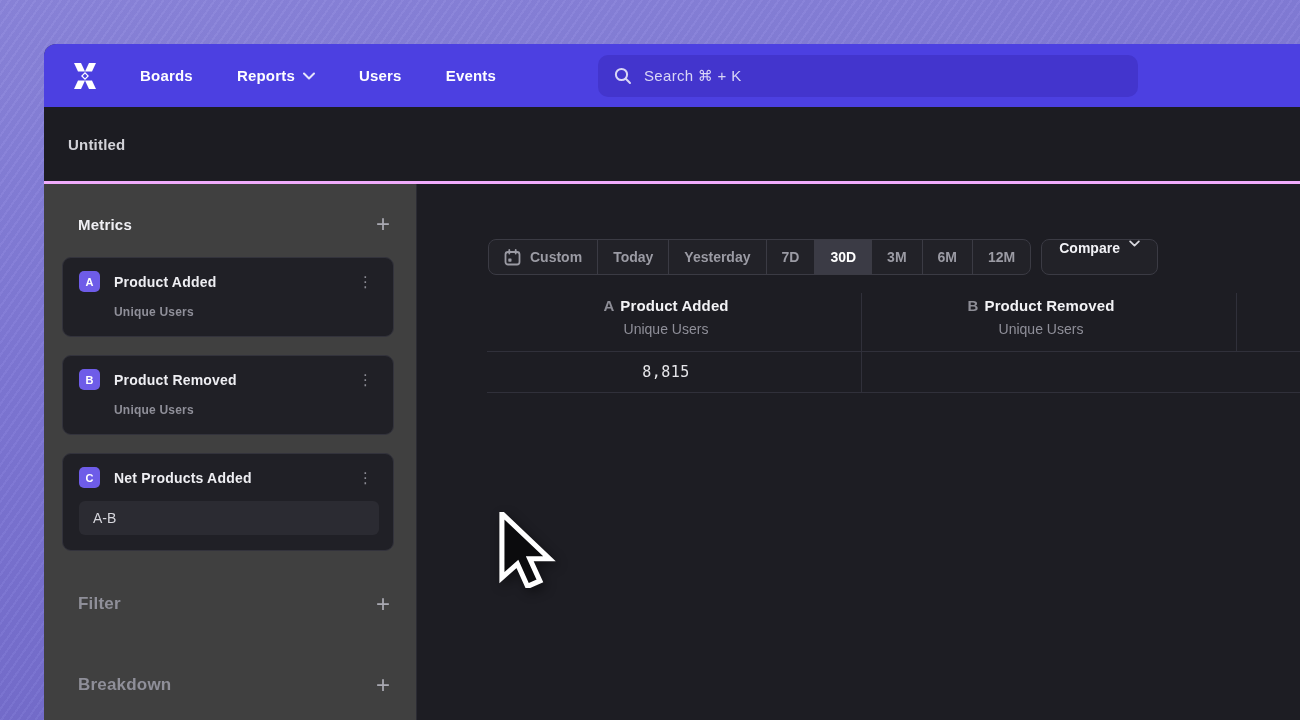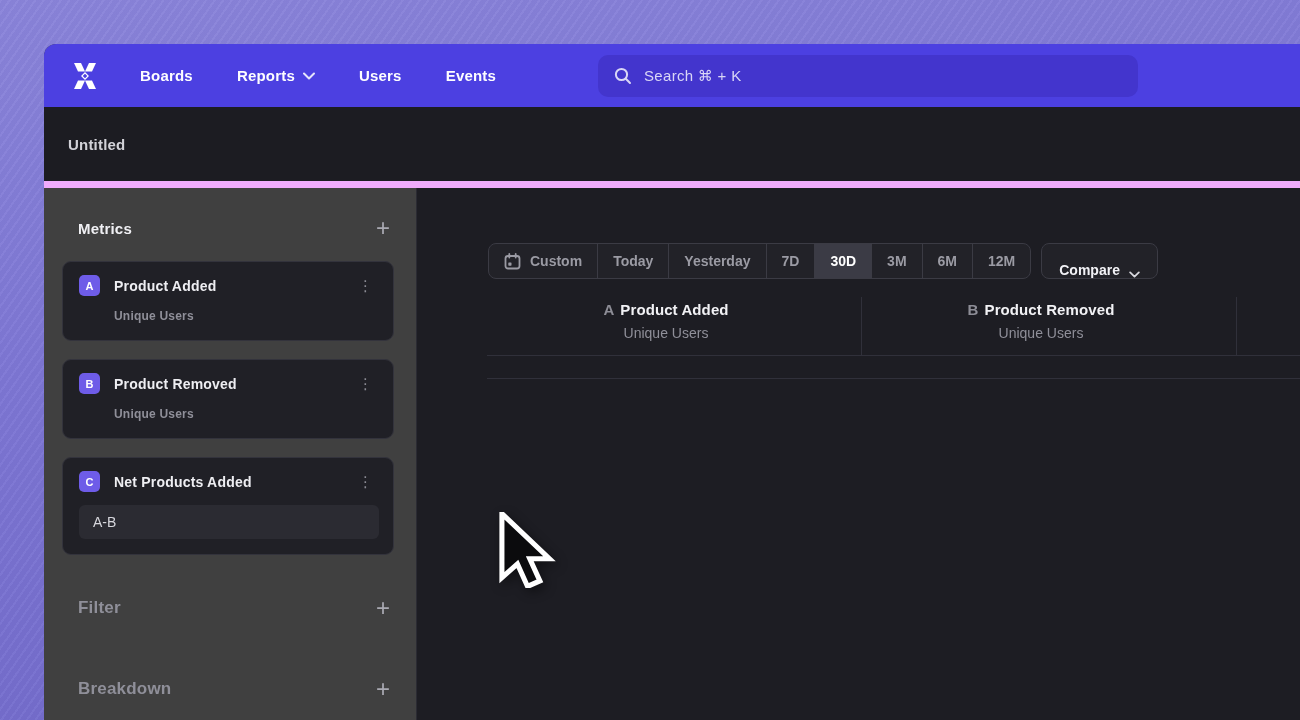--- a/index.html
+++ b/index.html
@@ -36,21 +36,21 @@
   }
   .searchbox .mag{ width:18px; height:18px; flex:none; }
   .search-text{ color:#d9d6f6; font-size:15px; font-weight:500; letter-spacing:.3px; }
   
   .doc-header{
     height:74px; background:#1c1c22; display:flex; align-items:center;
     padding:9px 24px; flex:none;
   }
   .doc-title{ color:#d2d2d8; font-size:15px; font-weight:600; letter-spacing:.2px; }
   
-  .content{ flex:1; display:flex; border-top:7px solid #f0abfc; min-height:0; }
+  .content{ flex:1; display:flex; border-top:3px solid #f0abfc; min-height:0; }
   .sidebar{ width:373px; flex:none; border-right:1px solid #2b2b33; padding:30px 22px 0 18px; }
   .side-row{ display:flex; align-items:center; justify-content:space-between; padding:0 4px 0 16px; }
   .side-row .plus{ color:#a9a9b2; font-size:24px; font-weight:300; line-height:20px; cursor:pointer; }
   .metrics-title{ color:#f0f0f4; font-size:15px; font-weight:700; letter-spacing:.2px; }
   .section-label{ color:#8f8f99; font-size:17px; font-weight:600; letter-spacing:.2px; }
   .card{
     margin-top:23px; border:1px solid #33333c; background:#202026;
     border-radius:9px; padding:13px 14px 15px 16px;
   }
   .card + .card{ margin-top:18px; }
@@ -80,21 +80,21 @@
   .seg{
     display:flex; align-items:center; gap:9px; padding:0 15px;
     color:#9b9ba4; font-size:14px; font-weight:600; border-right:1px solid #3b3b44;
     cursor:pointer; white-space:nowrap;text-align:center;
   }
   .seg:last-child{ border-right:none; }
   .seg.selected{ background:#3b3b45; color:#ffffff; font-weight:700; }
   .seg .cal{ width:17px; height:17px; }
   .compare-btn{
     margin-left:10px; height:36px; border:1px solid #3b3b44; border-radius:8px;
-    display:flex; align-items:flex-end; gap:9px; padding:0 17px; background:#222228;
+    display:flex; align-items:flex-start; gap:9px; padding:0 17px; background:#222228;
     color:#f2f2f6; font-size:14px; font-weight:700; cursor:pointer;
   }
   .compare-btn .chev{ width:11px; height:7px; }
   
   .mtable{ position:absolute; left:70px; top:109px; right:-60px; }
   .mt-row{ display:flex; }
   .mt-cell{ width:375px; flex:none; border-right:1px solid #30303a; text-align:center; padding-right:16px; }
   .mt-cell.rest{ flex:1; border-right:none; }
   .mt-head .mt-cell{ padding-top:4px; padding-bottom:14px; }
   .mt-head{ border-bottom:1px solid #30303a; }
@@ -255,20 +255,23 @@
             <div class="col-title"><span class="col-badge">A</span><span>Product Added</span></div>
             <div class="col-sub">Unique Users</div>
           </div>
           <div class="mt-cell">
             <div class="col-title"><span class="col-badge">B</span><span>Product Removed</span></div>
             <div class="col-sub">Unique Users</div>
           </div>
           <div class="mt-cell rest"></div>
         </div>
         <div class="mt-row mt-vals">
+          <div class="mt-cell">
+            <span class="cell-value">8,815</span>
+          </div>
           <div class="mt-cell rest"></div>
         </div>
       </div>
 
     </div>
   </div>
 </div>
 
 <svg class="cursor" viewBox="0 0 44 48">
   <polygon points="3,1 3,41.5 12.8,32.8 19.2,47 27,43.5 20.6,29.5 33,29.5" fill="#0b0b0d" stroke="#ffffff" stroke-width="3.2" stroke-linejoin="miter"></polygon>

